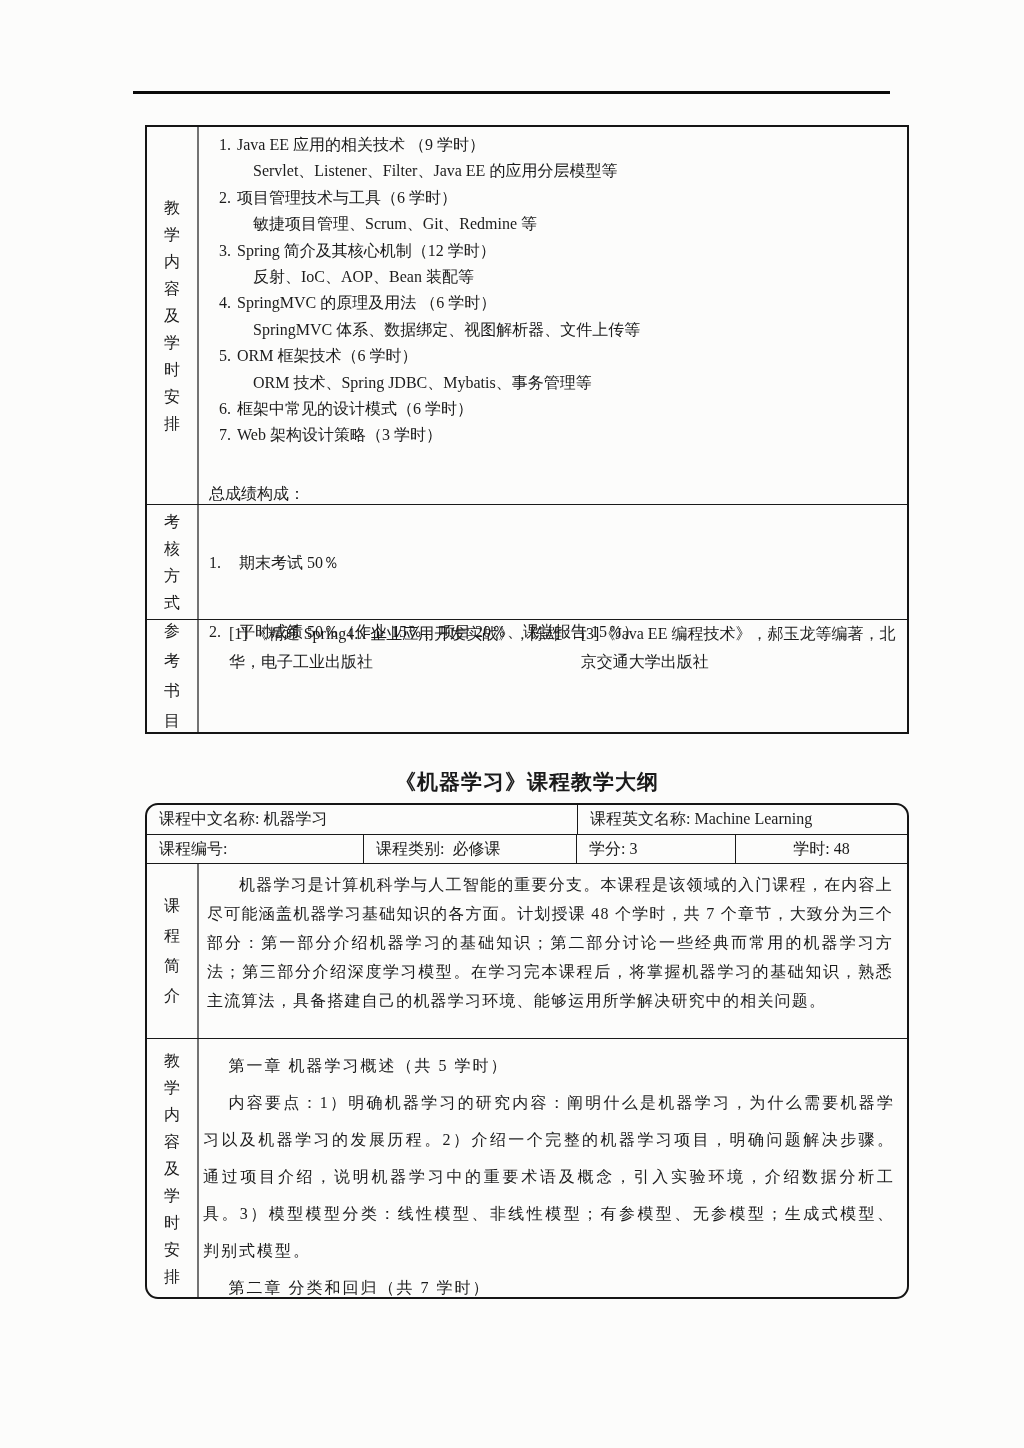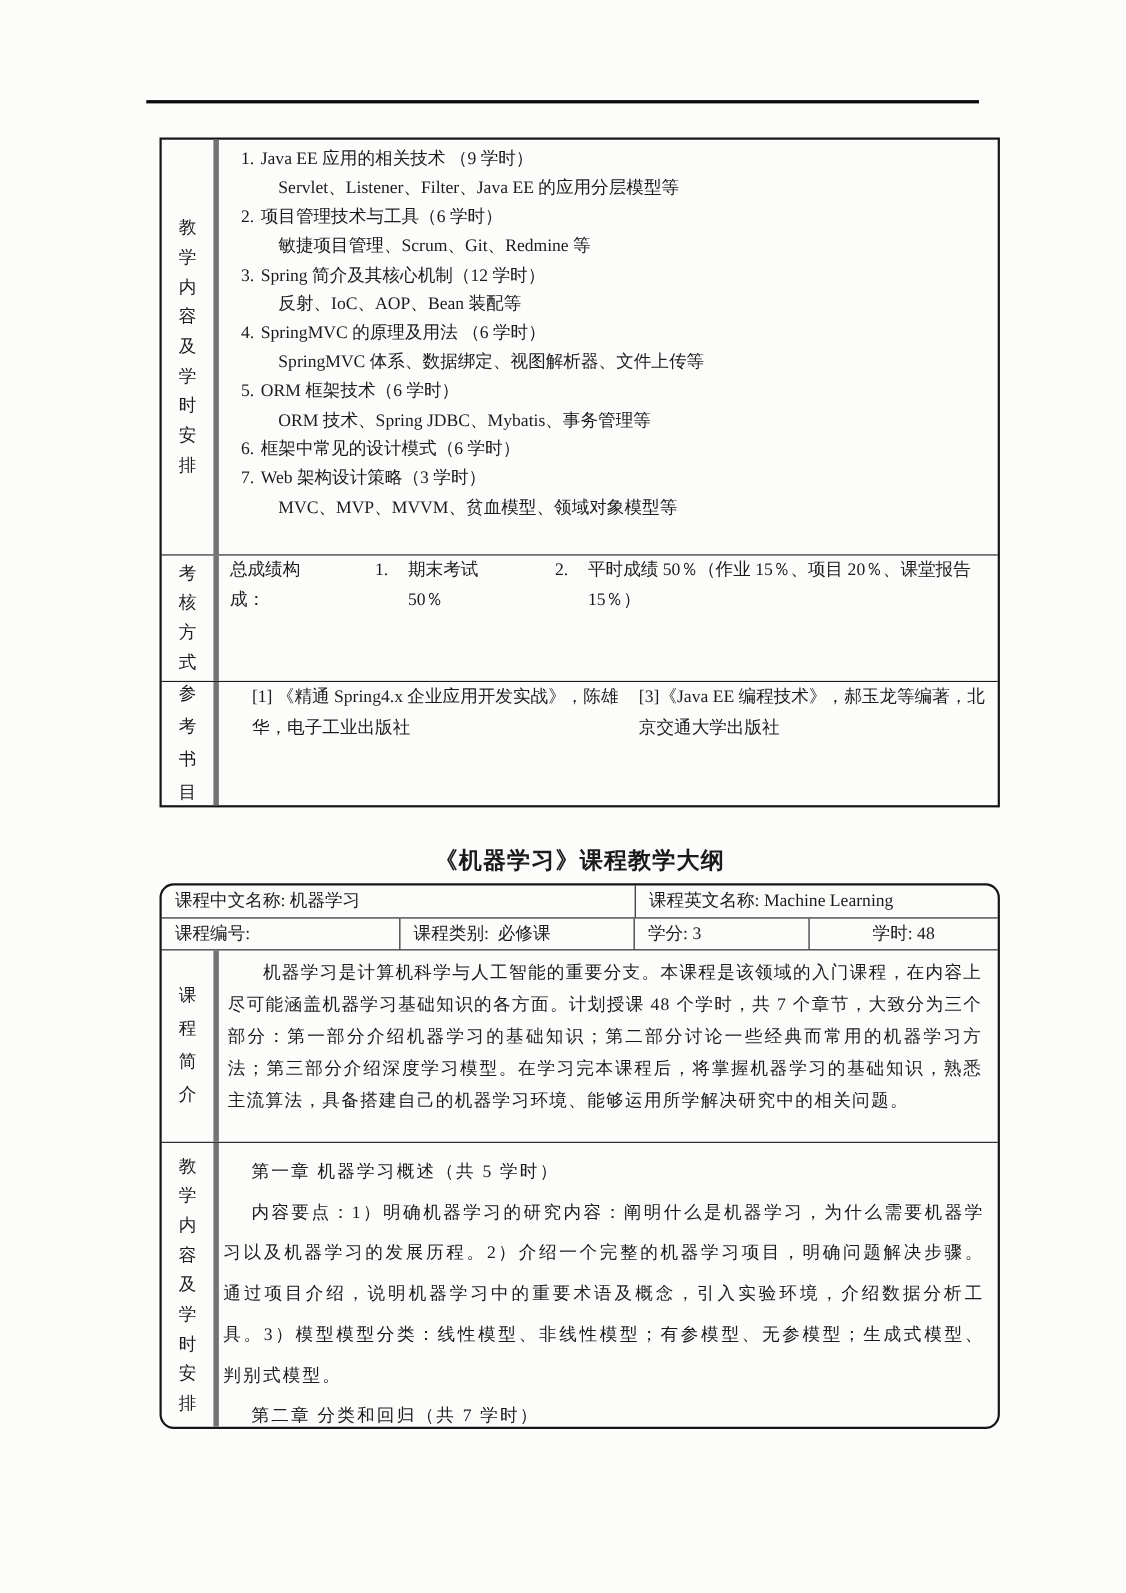--- a/index.html
+++ b/index.html
@@ -29,38 +29,38 @@
   .row + .row{border-top:1px solid #1a1a1a;}
   .row-teach1{height:377px;}
   .row-assess{height:115px;}
   .row-refs{height:113px;}
   .rowA{height:29px;}
   .rowB{height:29px;}
   .rowC{height:175px;}
   .rowD{height:259px;}
   .hcell{
     flex:0 0 52px;width:52px;
-    border-right:5px solid #737373;
+    border-right:2px solid #737373;
     display:flex;align-items:center;justify-content:center;
     box-sizing:border-box;
   }
   .vh{
     width:1.1em;
     word-break:break-all;
     text-align:center;
   }
   .lh27{line-height:27px;}
   .lh30{line-height:30px;}
   .ccell{flex:1 1 auto;box-sizing:border-box;min-width:0;}
   .teach1-content{padding:5px 14px 0 20px;line-height:26.4px;}
   .item-title{display:flex;white-space:pre-wrap;}
   .num{flex:0 0 18px;width:18px;}
   .item-detail{padding-left:34px;white-space:pre-wrap;}
   .assess-content{
-    display:flex;flex-direction:row;justify-content:center;
+    display:flex;flex-direction:column;justify-content:center;
     padding-left:10px;line-height:27px;gap:42px;
   }
   .a-line{display:flex;white-space:pre-wrap;}
   .a-num{flex:0 0 30px;width:30px;}
   .refs-content{
     display:flex;flex-direction:row;justify-content:center;
     padding-left:30px;line-height:27.5px;white-space:pre-wrap;
   }
   .doc-title{
     position:absolute;top:768px;left:145px;width:764px;
@@ -125,21 +125,20 @@
         </div>
         <div class="item">
           <div class="item-title"><span class="num">5.</span><span>ORM 框架技术（6 学时）</span></div>
           <div class="item-detail">ORM 技术、Spring JDBC、Mybatis、事务管理等</div>
         </div>
         <div class="item">
           <div class="item-title"><span class="num">6.</span><span>框架中常见的设计模式（6 学时）</span></div>
         </div>
         <div class="item">
           <div class="item-title"><span class="num">7.</span><span>Web 架构设计策略（3 学时）</span></div>
-          <div class="item-detail">MVC、MVP、MVVM、贫血模型、领域对象模型等</div>
         </div>
       </div>
     </div>
 
     <div class="row row-assess">
       <div class="hcell">
         <div class="vh lh27">考核方式</div>
       </div>
       <div class="ccell assess-content">
         <div class="a-line"><span>总成绩构成：</span></div>

